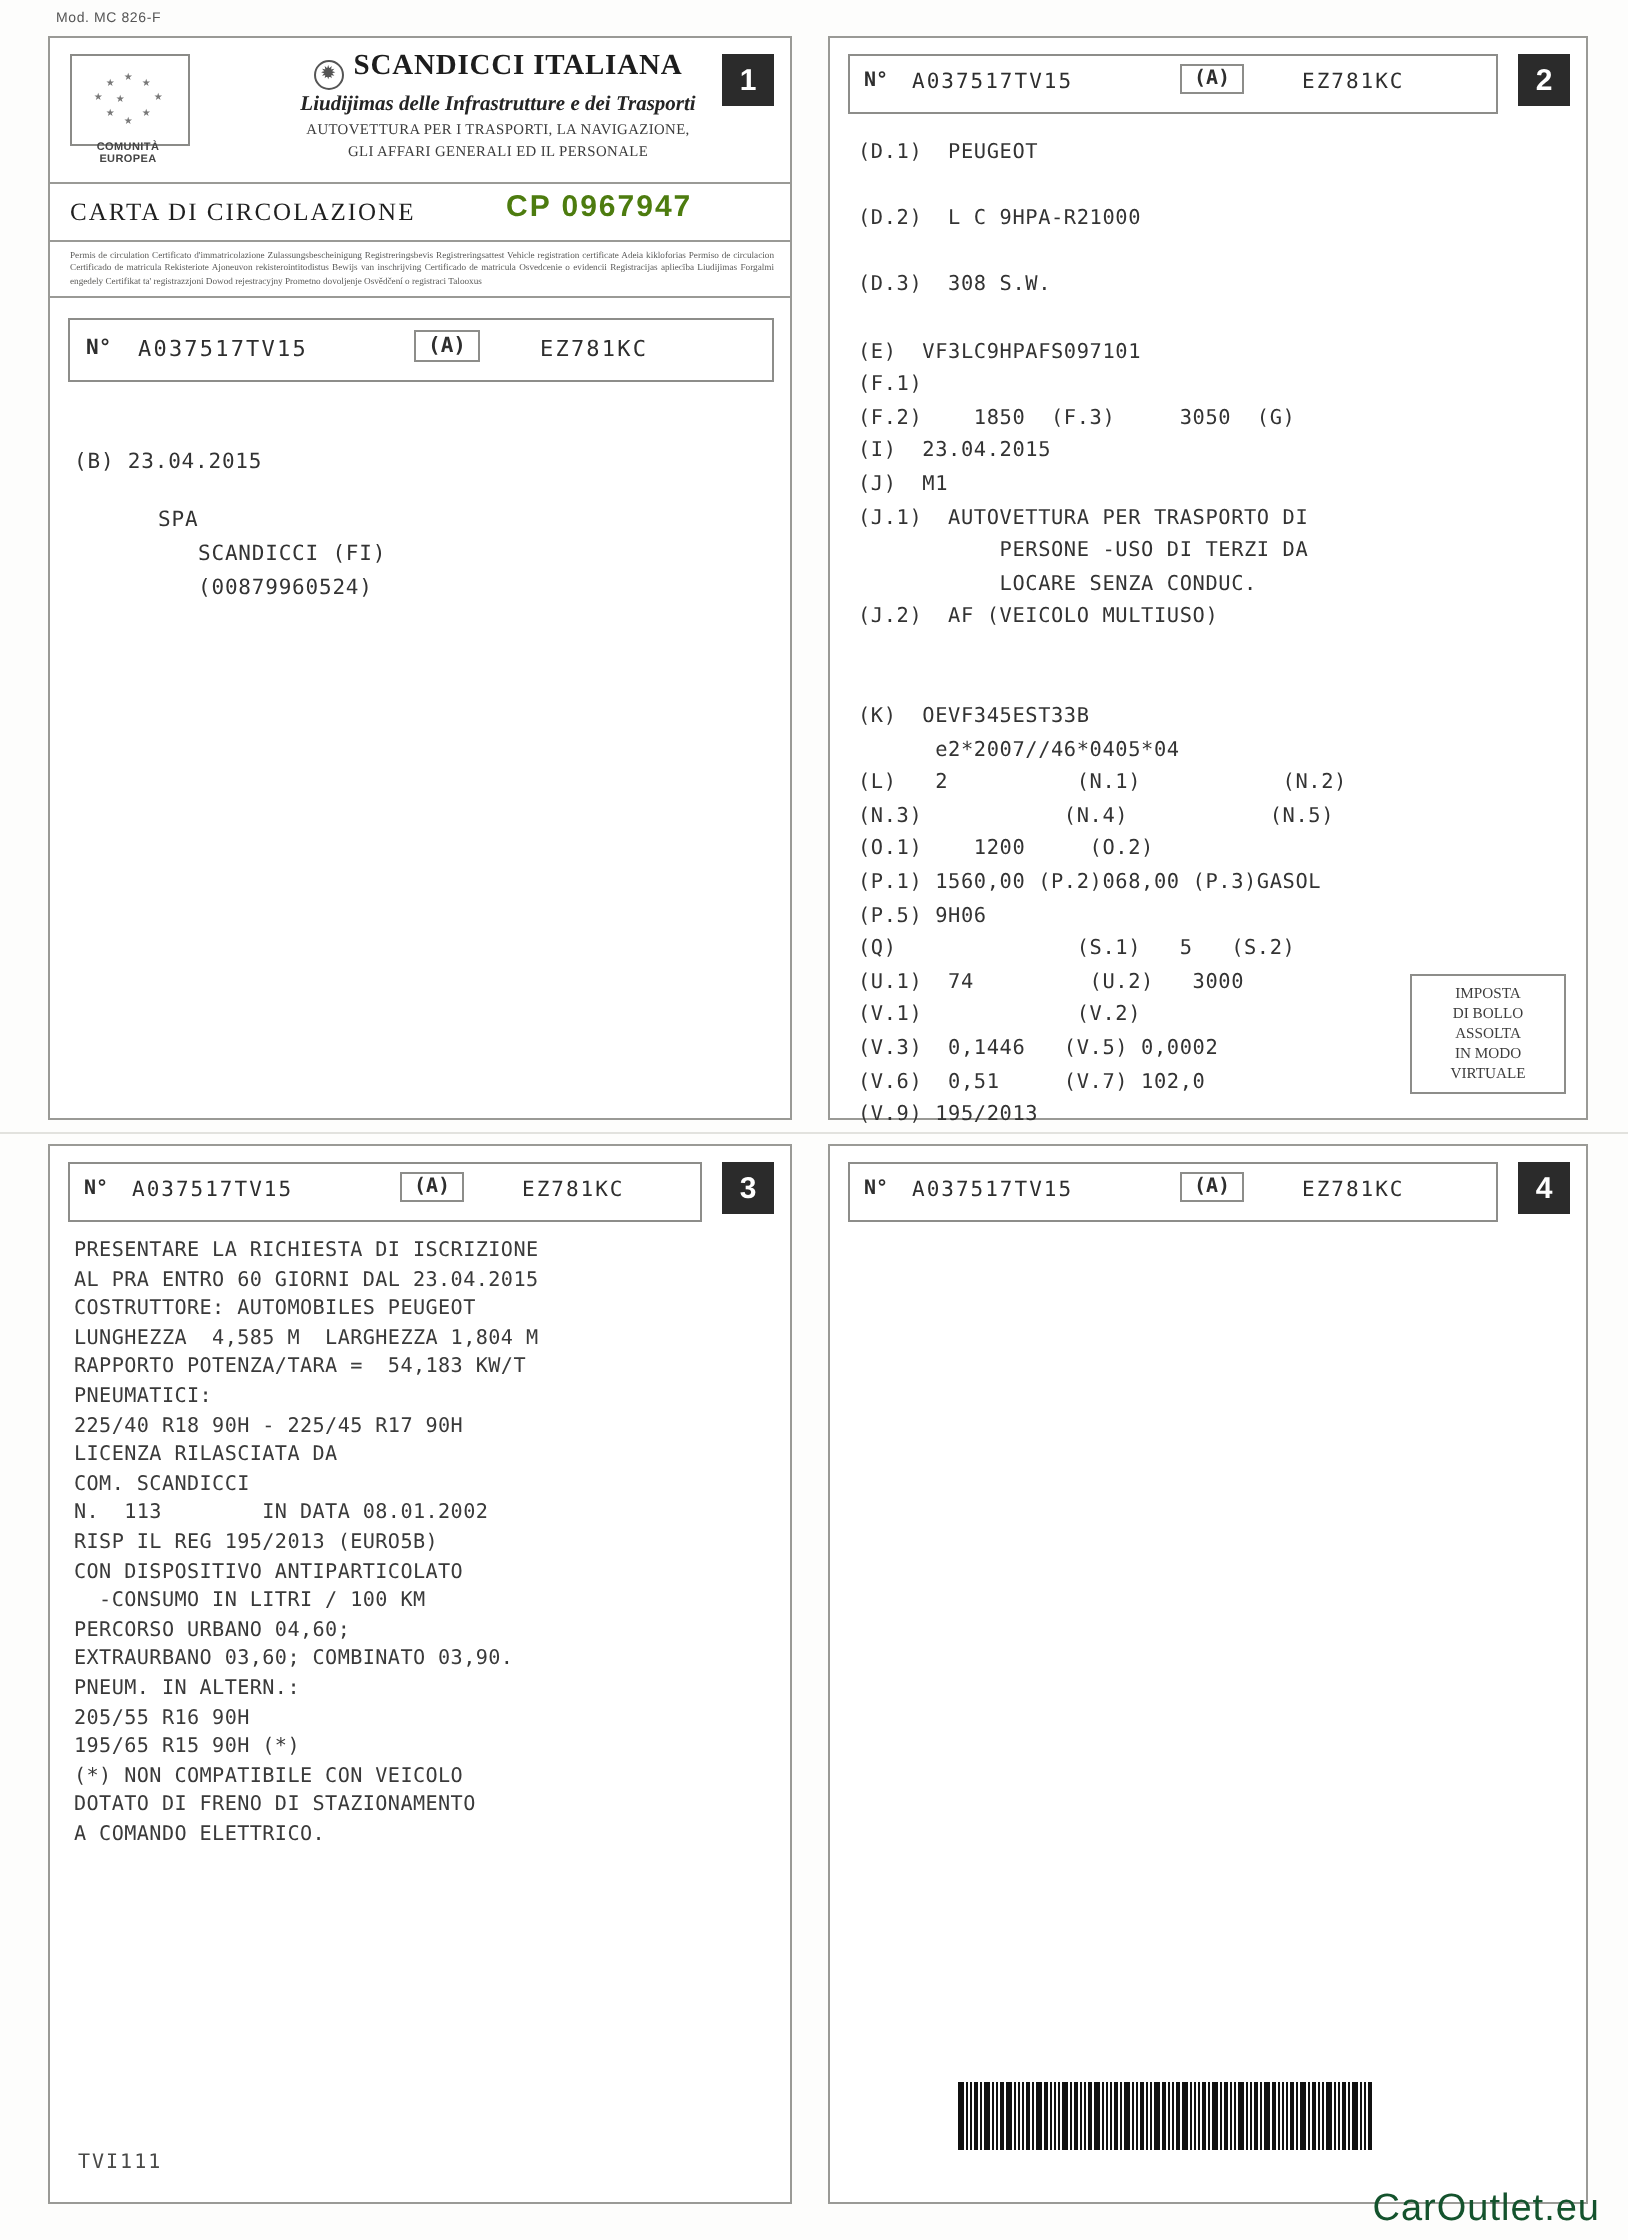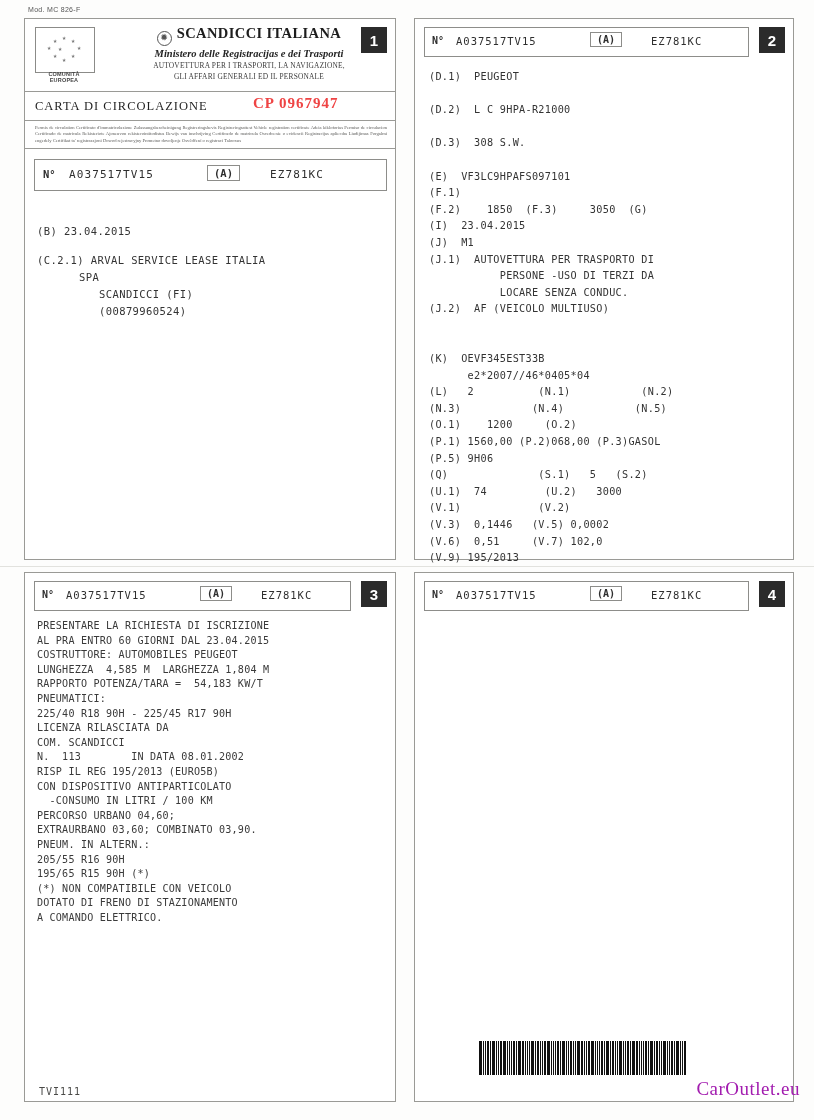--- a/index.html
+++ b/index.html
@@ -28,21 +28,21 @@
   .flaglabel div{line-height:6px;}
   .hdrtxt{margin-left:78px;padding-top:6px;text-align:center;}
   .rep{font-family:"Liberation Serif",serif;font-weight:bold;font-size:14.5px;letter-spacing:.4px;color:#1d1d1d;}
   .rep .emb{display:inline-block;width:13px;height:13px;border:1px solid #555;border-radius:50%;
         font-size:8px;line-height:12px;text-align:center;margin-right:5px;vertical-align:-2px;color:#555;}
   .min{font-family:"Liberation Serif",serif;font-style:italic;font-weight:bold;font-size:10.5px;margin-top:2px;color:#242424;}
   .dip{font-family:"Liberation Serif",serif;font-size:7.4px;letter-spacing:.2px;color:#3b3b3b;margin-top:2px;line-height:9px;}
 
   .cartarow{position:relative;height:28px;border-bottom:1px solid #9a9a96;}
   .carta{position:absolute;left:10px;top:7px;font-family:"Liberation Serif",serif;font-size:12.5px;letter-spacing:1px;color:#1f1f1f;}
-  .cpnum{position:absolute;left:228px;top:3px;font-family:Liberation Serif, serif;font-size:15px;font-weight:bold;letter-spacing:1px;color:#ef4444;text-align:center;}
+  .cpnum{position:absolute;left:228px;top:3px;font-family:Liberation Sans, sans-serif;font-size:15px;font-weight:bold;letter-spacing:1px;color:#4d7c0f;text-align:center;}
 
   .microtxt{padding:4px 8px 4px 10px;font-family:"Liberation Serif",serif;font-size:4.6px;line-height:6.4px;color:#5a5a58;
         border-bottom:1px solid #9a9a96;text-align:justify;}
 
   .abrow{position:relative;height:30px;margin:10px 8px 0 9px;border:1px solid #8d8d8a;}
   .abrow .nlab{position:absolute;left:8px;top:8px;font-size:10.5px;font-weight:bold;}
   .abrow .nval{position:absolute;left:34px;top:8px;font-size:11px;letter-spacing:1.1px;}
   .abrow .alab{position:absolute;left:172px;top:5px;border:1px solid #8d8d8a;padding:1px 6px;font-size:10.5px;font-weight:bold;}
   .abrow .aval{position:absolute;left:235px;top:8px;font-size:11px;letter-spacing:1.1px;}
 
@@ -57,26 +57,26 @@
   .ind{padding-left:42px;}
   .ind2{padding-left:62px;}
 
   .body2{padding:12px 10px 0 14px;font-size:10.2px;line-height:16.6px;letter-spacing:.3px;color:#333;white-space:pre;}
 
   .body3{padding:8px 8px 0 12px;font-size:10.1px;line-height:14.6px;letter-spacing:.2px;color:#3a3a3a;white-space:pre;}
 
   .stamp{position:absolute;right:10px;bottom:12px;width:72px;border:1px solid #8d8d8a;padding:4px 2px;
         text-align:center;font-family:"Liberation Serif",serif;font-size:7.6px;line-height:10px;color:#3d3d3d;}
 
-  .tvi{position:absolute;left:14px;bottom:4px;font-size:10px;letter-spacing:1px;color:#4a4a48;text-align:right;}
+  .tvi{position:absolute;left:14px;bottom:14px;font-size:10px;letter-spacing:1px;color:#4a4a48;text-align:right;}
 
   .barcode{position:absolute;left:50%;transform:translateX(-50%);bottom:26px;width:250px;height:34px;display:flex;align-items:flex-end;}
   .barcode i{display:block;height:100%;background:#111;margin-right:1px;}
 
-  .watermark{position:absolute;right:14px;bottom:20px;font-family:Liberation Serif, serif;font-size:19px;color:#a21caf;letter-spacing:.5px;}
+  .watermark{position:absolute;right:14px;bottom:4px;font-family:Liberation Sans, sans-serif;font-size:19px;color:#14532d;letter-spacing:.5px;}
   .fold{position:absolute;left:0;top:566px;width:814px;height:1px;background:#e2e2de;}
 </style>
 </head>
 <body>
 
 <div class="page">
 
   <div class="modline">Mod. MC 826-F</div>
 
   <div class="panel" id="p1">
@@ -95,21 +95,21 @@
             <span style="left:10px;top:3px">★</span>
           <span style="left:15px;top:11px">★</span>
         </div>
       </div>
       <div class="flaglabel">
         <div>COMUNITÀ</div>
         <div>EUROPEA</div>
       </div>
       <div class="hdrtxt">
         <div class="rep"><span class="emb">✹</span><span>SCANDICCI ITALIANA</span></div>
-        <div class="min">Ministero delle Registracijas e dei Trasporti</div>
+        <div class="min">Liudijimas delle Infrastrutture e dei Trasporti</div>
         <div class="dip">AUTOVETTURA PER I TRASPORTI, LA NAVIGAZIONE,</div>
         <div class="dip">GLI AFFARI GENERALI ED IL PERSONALE</div>
       </div>
     </div>
 
     <div class="cartarow">
       <div class="carta">CARTA DI CIRCOLAZIONE</div>
       <div class="cpnum">CP 0967947</div>
     </div>
 
@@ -122,24 +122,20 @@
       <div class="aval">EZ781KC</div>
     </div>
 
     <div class="body1">
       <div class="gap"></div>
       <div>
         <span>(B)</span>
         <span>23.04.2015</span>
       </div>
       <div class="gap"></div>
-      <div>
-        <span>(C.2.1)</span>
-        <span>ARVAL SERVICE LEASE ITALIA</span>
-      </div>
       <div class="ind">SPA</div>
       <div class="ind2">SCANDICCI (FI)</div>
       <div class="ind2">(00879960524)</div>
     </div>
   </div>
 
   <div class="panel" id="p2">
     <div class="pnum">2</div>
     <div class="abrow2" style="margin-right:44px">
       <div class="nlab">N°</div>
@@ -170,20 +166,27 @@
 (N.3)           (N.4)           (N.5)
 (O.1)    1200     (O.2)
 (P.1) 1560,00 (P.2)068,00 (P.3)GASOL
 (P.5) 9H06
 (Q)              (S.1)   5   (S.2)
 (U.1)  74         (U.2)   3000
 (V.1)            (V.2)
 (V.3)  0,1446   (V.5) 0,0002
 (V.6)  0,51     (V.7) 102,0
 (V.9) 195/2013</div>
+    <div class="stamp">
+      <div>IMPOSTA</div>
+      <div>DI BOLLO</div>
+      <div>ASSOLTA</div>
+      <div>IN MODO</div>
+      <div>VIRTUALE</div>
+    </div>
   </div>
 
   <div class="panel" id="p3">
     <div class="pnum">3</div>
     <div class="abrow2" style="margin-right:44px">
       <div class="nlab">N°</div>
       <div class="nval">A037517TV15</div>
       <div class="alab">(A)</div>
       <div class="aval">EZ781KC</div>
     </div>

